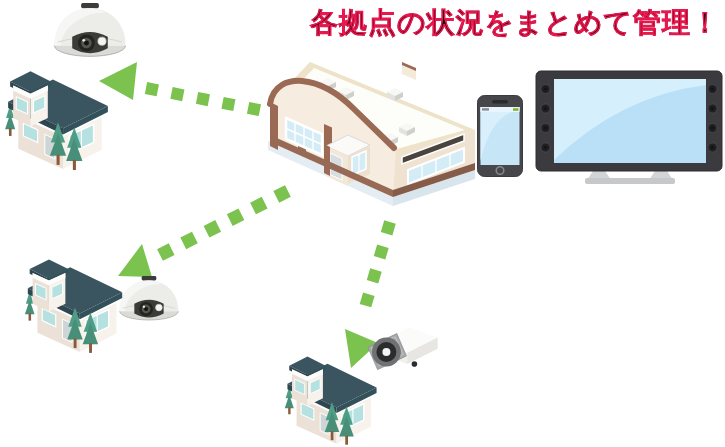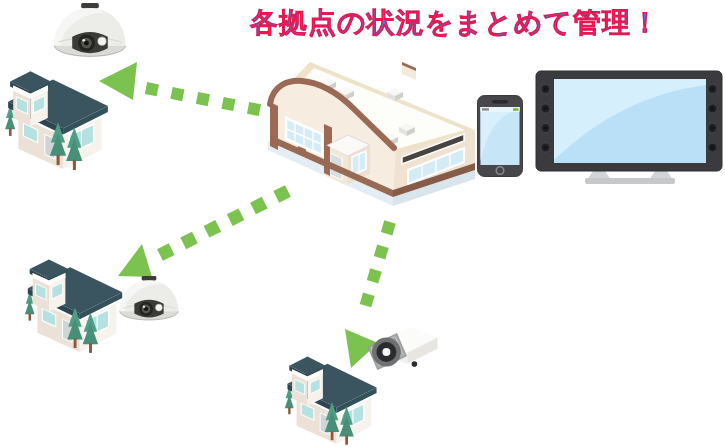--- a/index.html
+++ b/index.html
@@ -64,21 +64,21 @@
         <path d="M25,51 L25,38 Q45,27 65,38 L65,51 Q45,62 25,51 Z" fill="#3b3b38"></path>
         <circle cx="41" cy="45" r="9.5" fill="#24241f"></circle>
         <circle cx="41" cy="45" r="6" fill="#56544e"></circle>
         <circle cx="41" cy="45" r="2.8" fill="#15150f"></circle>
         <circle cx="38" cy="42" r="1.6" fill="#e6e6e2"></circle>
         <circle cx="58.5" cy="43" r="4.6" fill="#f4f4f2" stroke="#d0d0cc" stroke-width="0.8"></circle>
       </symbol>
     </defs>
   </svg>
 
-  <div class="title" style="color: #3b82f6;">各拠点の状況をまとめて管理！</div>
+  <div class="title" style="color: #000000; text-align: right;">各拠点の状況をまとめて管理！</div>
 
   <svg class="abs" style="left:0;top:0" width="725" height="447" viewBox="0 0 725 447">
     <g>
       <polygon points="99,81 137,62 133,100" fill="#7bc24f"></polygon>
       <line x1="146" y1="88" x2="264" y2="111" stroke="#7bc24f" stroke-width="12" stroke-dasharray="12 14"></line>
     </g>
     <g>
       <polygon points="118,276 142,244 152,277" fill="#7bc24f"></polygon>
       <line x1="160" y1="255" x2="292" y2="189" stroke="#7bc24f" stroke-width="13" stroke-dasharray="13 13"></line>
     </g>

